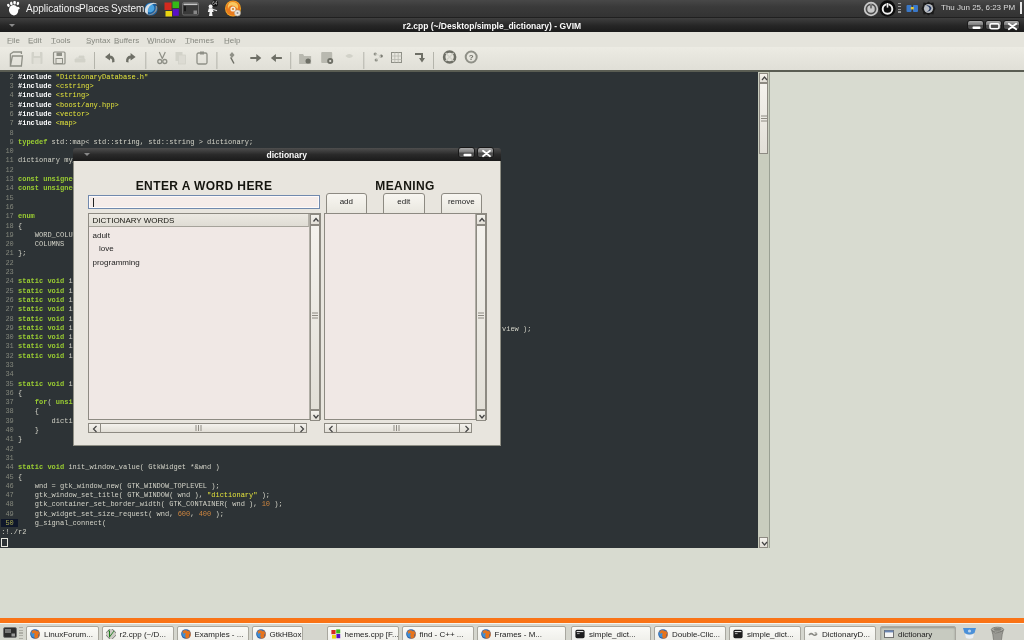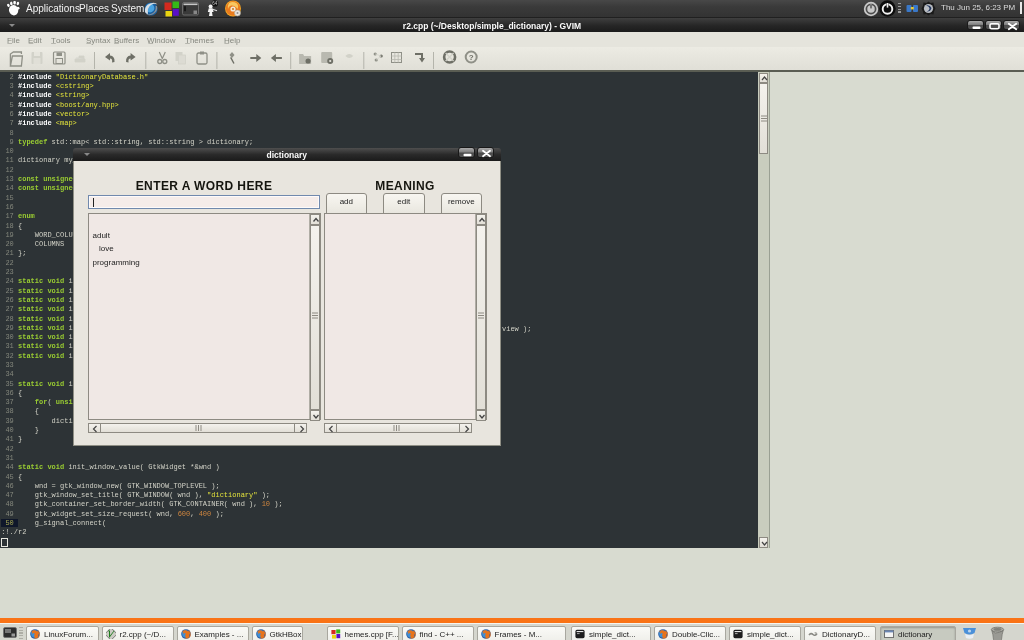--- a/index.html
+++ b/index.html
@@ -321,20 +321,21 @@
   <div class="abs" id="dlgbody">
       <div class="lbl" style="left:14.5px;top:18px;width:232px">ENTER A WORD HERE</div>
       <div class="lbl" style="left:250px;top:18px;width:163px">MEANING</div>
       <div class="abs" id="entry">
         <div class="abs" style="left:3.5px;top:2px;width:1px;height:9px;background:#222"></div>
       </div>
       <div class="btn" style="left:252.1px">add</div>
       <div class="btn" style="left:309.5px">edit</div>
       <div class="btn" style="left:367px">remove</div>
       <div class="list" style="left:14.5px;width:232.5px">
+        <div class="lhead" style="width:220px">DICTIONARY WORDS</div>
         <div class="item" style="left:3.5px;top:17px">adult</div>
         <div class="item" style="left:10px;top:30.3px">love</div>
         <div class="item" style="left:3.5px;top:43.5px">programming</div>
         <div class="vtrough" style="left:219.5px">
           <div class="sbx" style="left:0.5px;top:0;width:10px;height:11px">
             <svg width="10" height="11">
               <path d="M2.5 6.5 L5 3.5 L7.5 6.5" fill="none" stroke="#444" stroke-width="1.3"></path>
             </svg>
           </div>
           <div class="sbx" style="left:0.5px;top:11px;width:10px;height:184.5px"></div>

